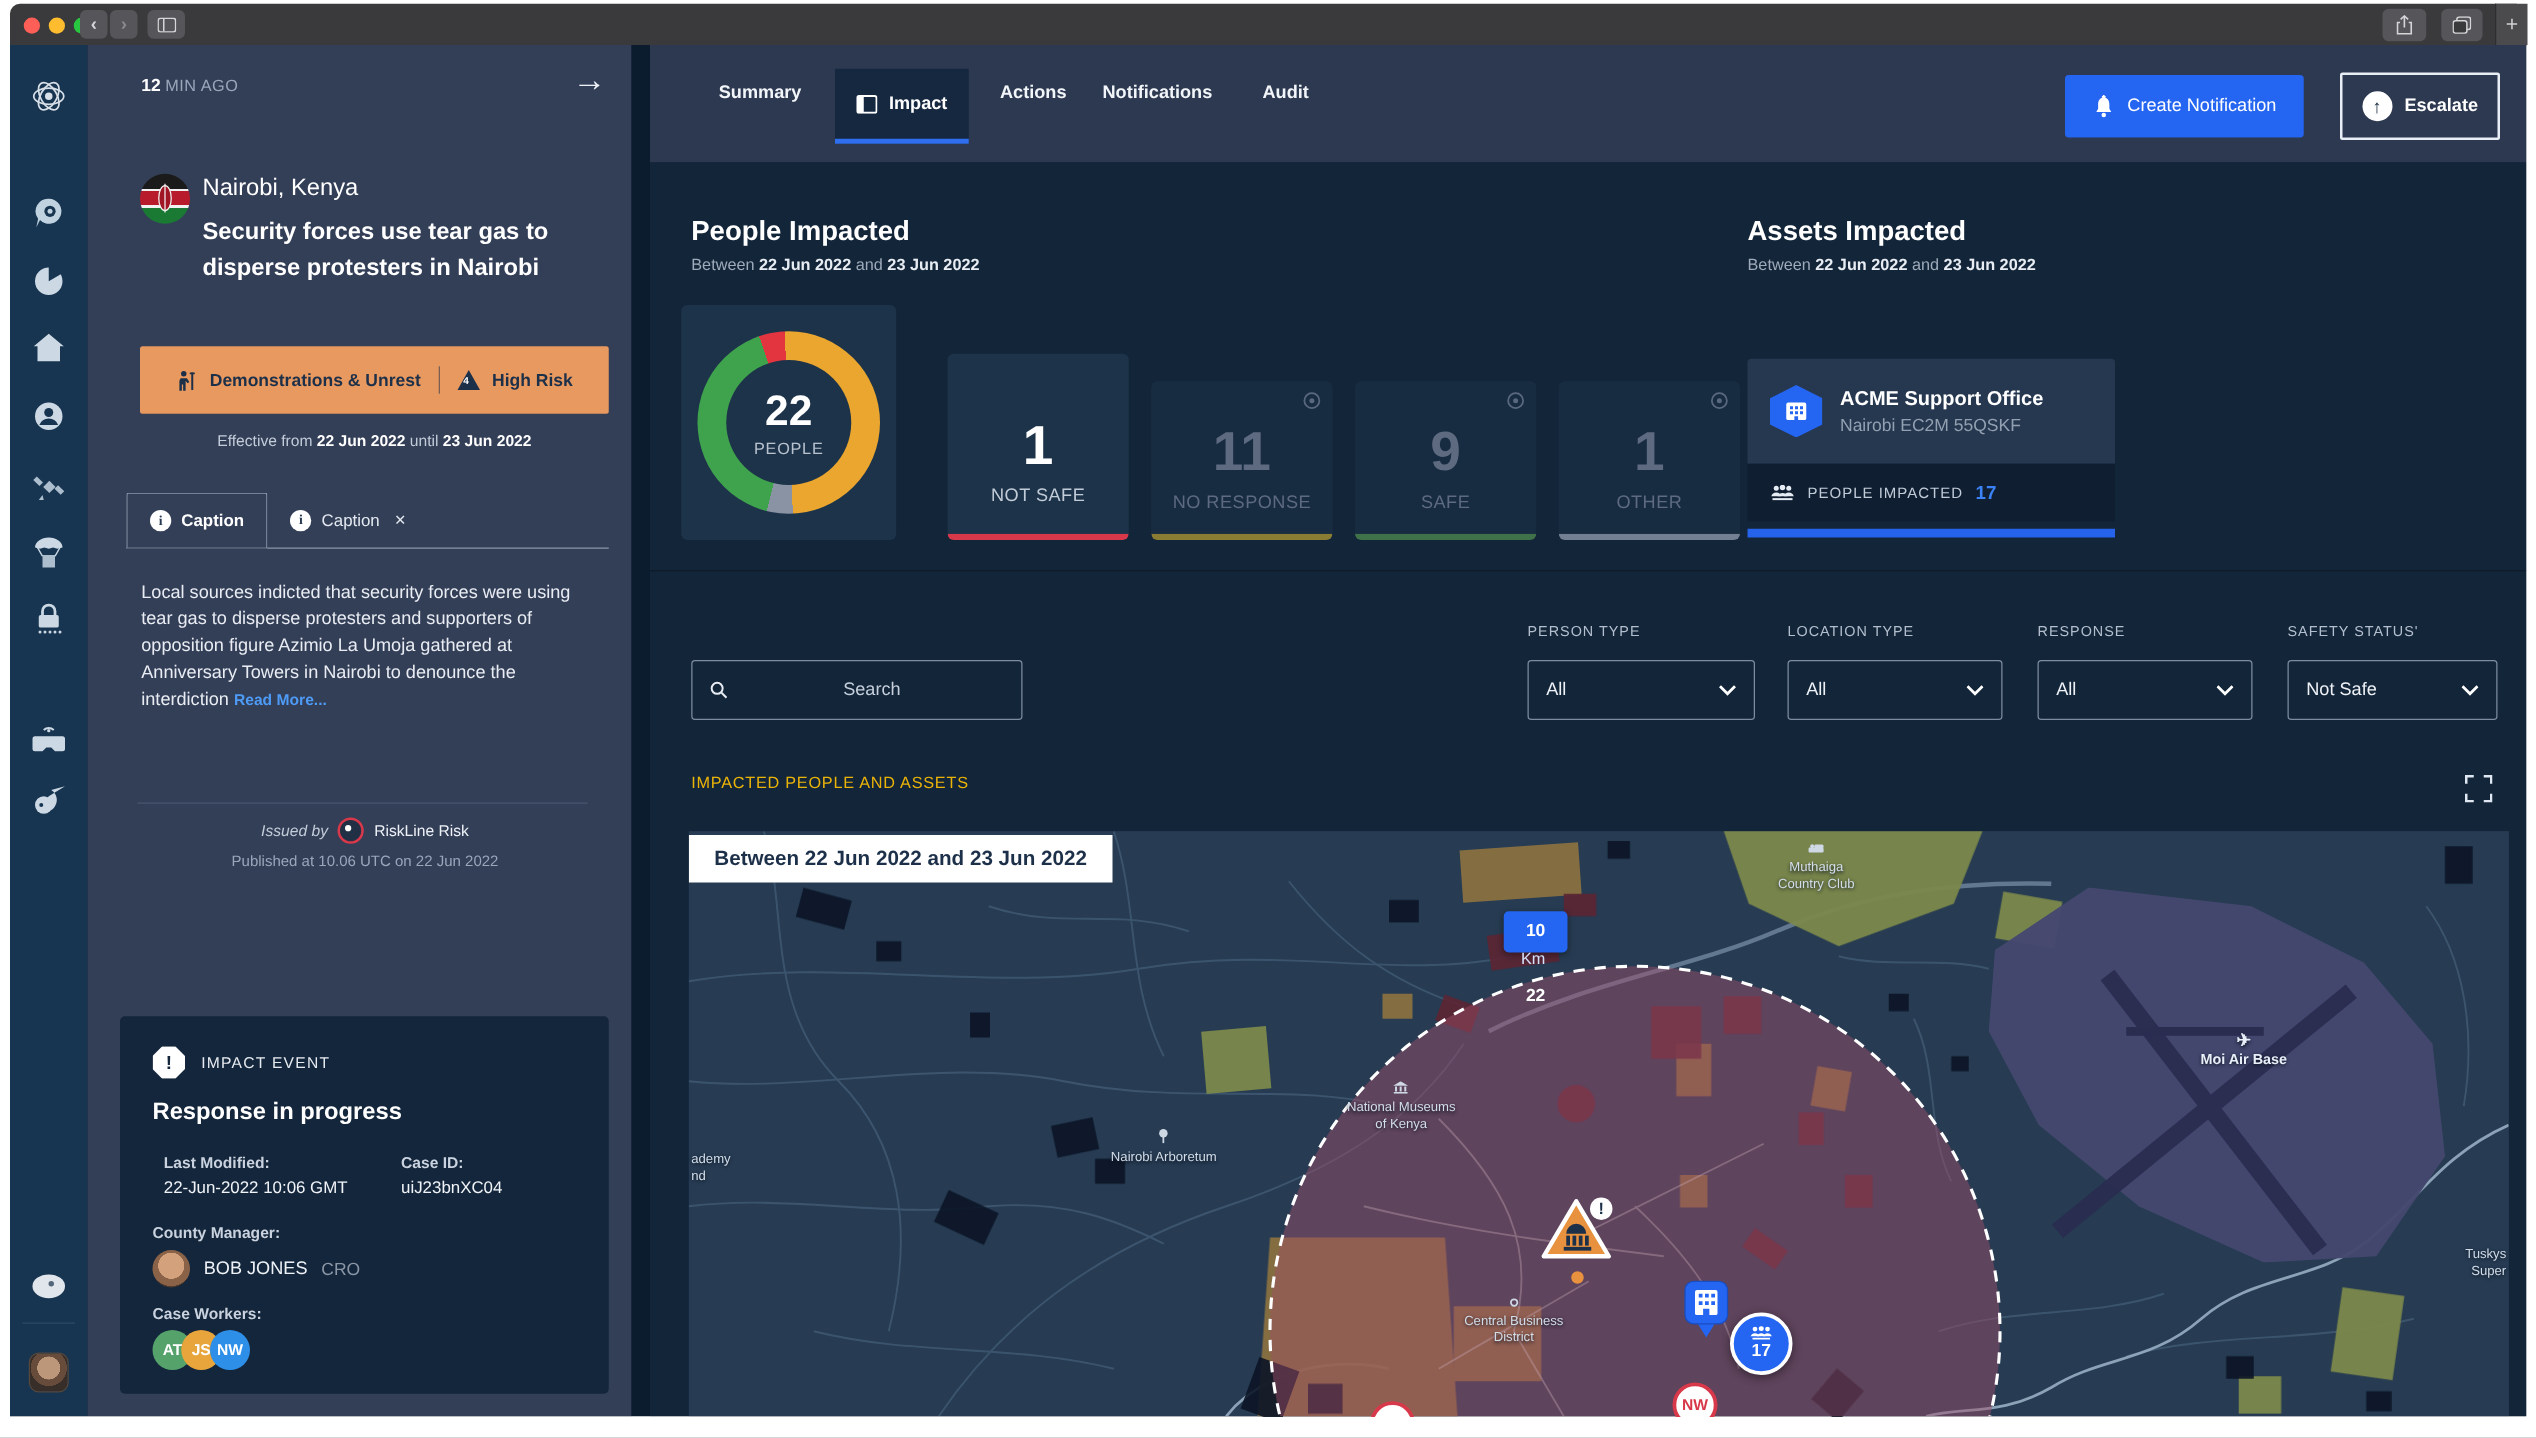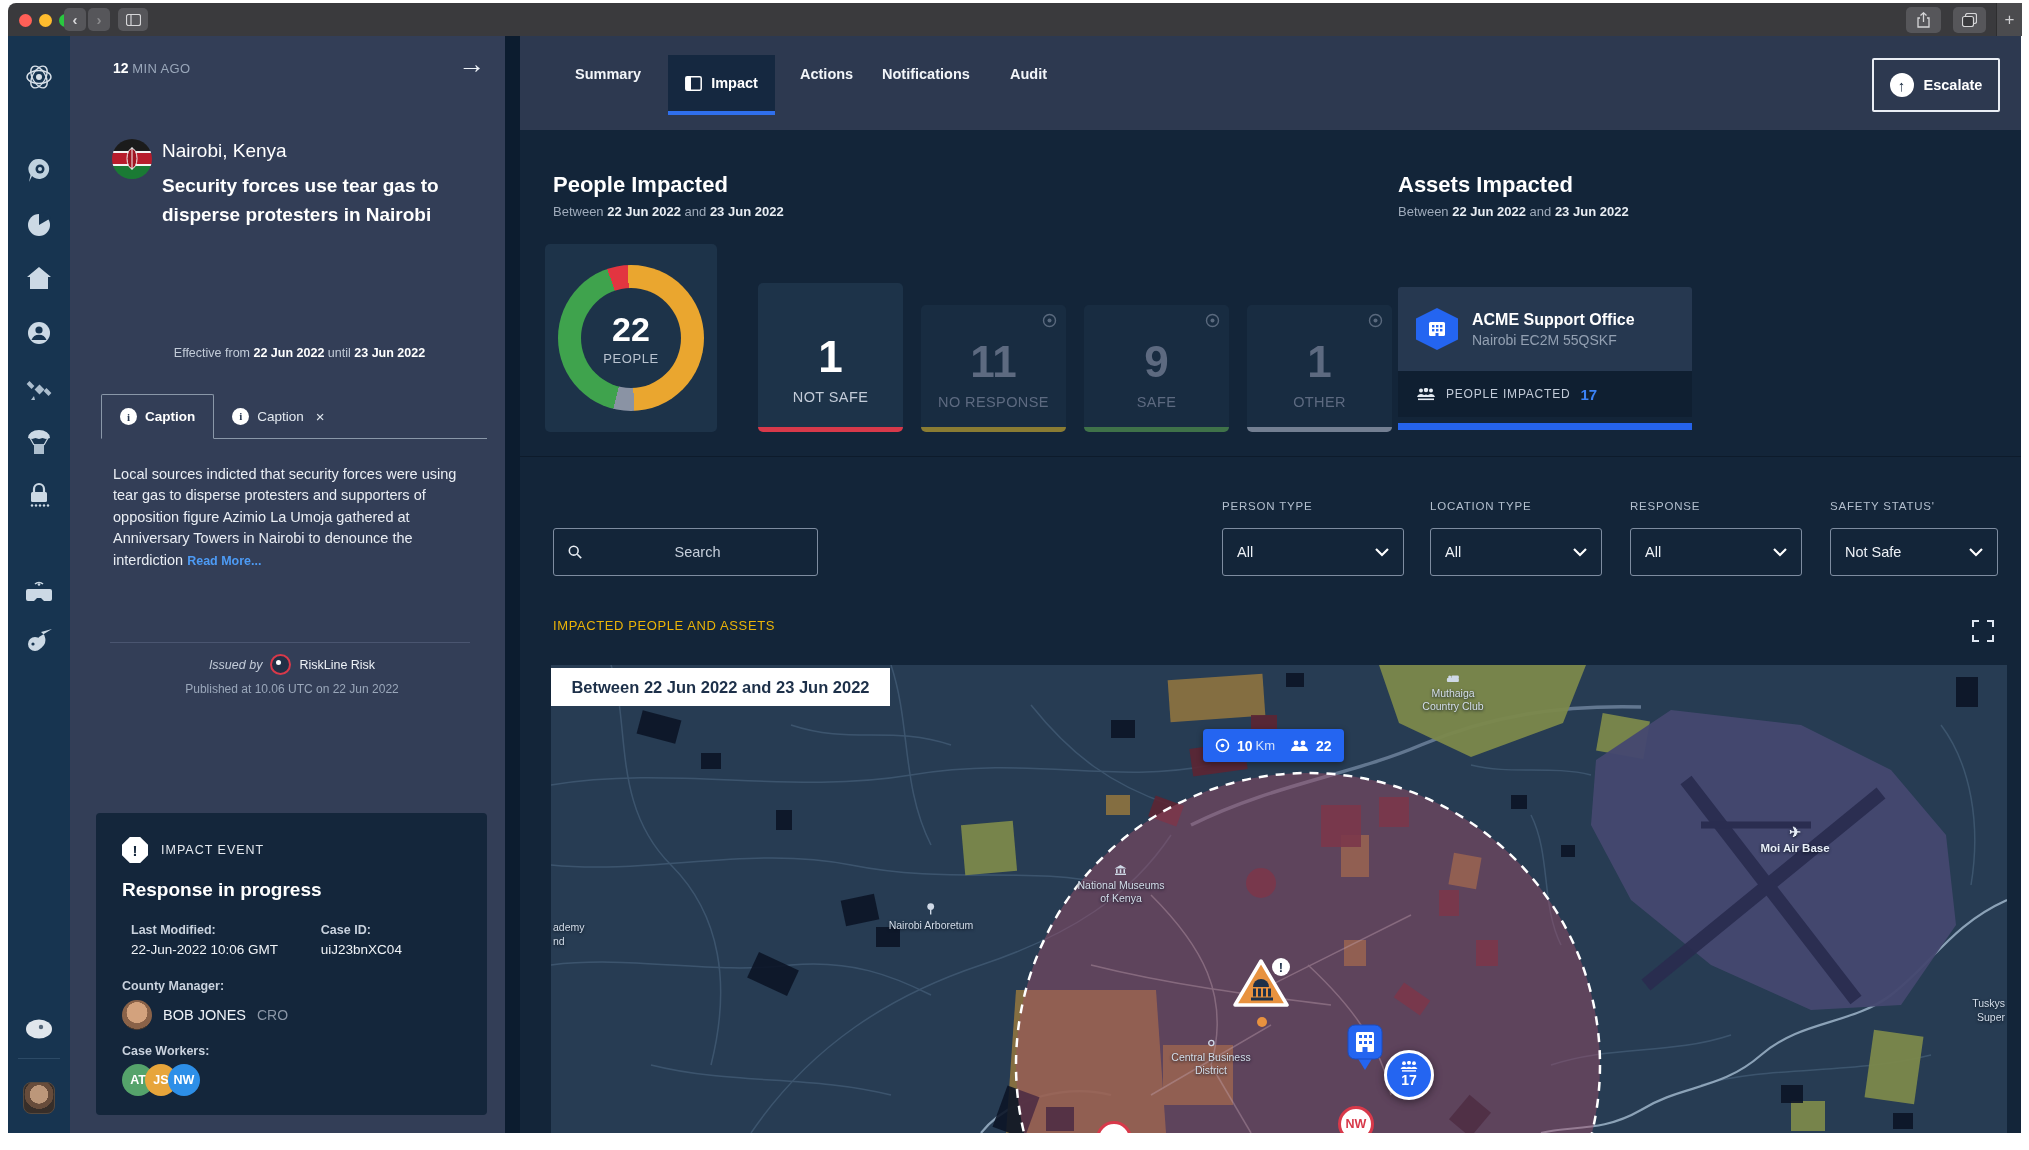--- a/index.html
+++ b/index.html
@@ -93,21 +93,21 @@
     font-family:"Liberation Sans",sans-serif;text-align:center;}
   .searchbox input::placeholder{color:#c6cfdb;}
 
   
   .map{position:absolute;left:31px;top:535px;width:1456px;height:468px;background:#273c53;overflow:hidden;}
   .map-banner{position:absolute;left:0;top:3px;width:339px;height:38px;background:#fff;color:#1d3049;
     font-size:16.5px;font-weight:700;display:flex;align-items:center;justify-content:center;z-index:6;}
   .map-label{position:absolute;transform:translateX(-50%);text-align:center;font-size:10.5px;color:#d3dde9;
     text-shadow:0 1px 3px rgba(8,18,32,.95);line-height:1.3;white-space:nowrap;z-index:4;}
   .pill{position:absolute;left:652px;top:64px;height:33px;background:#2465f1;border-radius:4px;z-index:6;
-    display:flex;align-items:center;gap:7px;padding:0 12px;color:#fff;box-shadow:0 2px 6px rgba(0,0,0,.4);}
+    display:flex;align-items:center;gap:7px;padding:0 12px;color:#fff;box-shadow:0 2px 6px rgba(0,0,0,.4);flex-direction:column;}
   .nw-marker{position:absolute;width:36px;height:36px;border-radius:50%;background:#fff;border:3px solid #d8394a;
     color:#d8394a;font-weight:700;font-size:12.5px;display:flex;align-items:center;justify-content:center;
     box-sizing:border-box;z-index:6;cursor:pointer;}
   .badge17{position:absolute;left:833px;top:385px;width:50px;height:50px;border-radius:50%;background:#2465f1;
     border:3px solid #fff;box-sizing:border-box;display:flex;flex-direction:column;align-items:center;justify-content:center;
     color:#fff;z-index:7;cursor:pointer;box-shadow:0 2px 8px rgba(0,0,0,.45);}
   .fs-icon{position:absolute;left:1452px;top:490px;cursor:pointer;}
 </style>
 </head>
 <body>
@@ -252,20 +252,36 @@
       <div class="abs" style="left:42px;top:103px;width:40px;height:40px;border-radius:50%;overflow:hidden;
         background:linear-gradient(to bottom,#1b1b1b 0 30%,#f2f2f2 30% 35%,#b81c2c 35% 63%,#f2f2f2 63% 68%,#1a7a34 68% 100%);">
         <svg width="40" height="40" viewBox="0 0 40 40" style="position:absolute;left:0;top:0;">
             <ellipse cx="20" cy="19.5" rx="5" ry="10" fill="#a01623" stroke="#f2f2f2" stroke-width="1"></ellipse>
             <line x1="20" y1="8" x2="20" y2="31" stroke="#f2f2f2" stroke-width="1"></line>
           </svg>
       </div>
       <div class="abs" style="left:92px;top:104px;font-size:19px;">Nairobi, Kenya</div>
       <div class="abs panel-title" style="left:92px;top:136px;width:315px;">Security forces use tear gas to disperse protesters in Nairobi</div>
 
+      <div class="badge">
+        <svg width="17" height="17" viewBox="0 0 17 17">
+            <g fill="#1d3049">
+              <circle cx="6" cy="3" r="2.2"></circle>
+              <path d="M3.5 6.5 h5 l2 3 -1.5 1 -1.5-2 v8 h-2 v-5 h-1 v5 h-2 v-8 Z"></path>
+              <rect x="12" y="2" width="1.6" height="14"></rect>
+              <rect x="10.8" y="2" width="4" height="1.4"></rect>
+            </g>
+          </svg>
+        <span>Demonstrations &amp; Unrest</span>
+        <div class="badge-sep"></div>
+        <div class="tri">
+            <span>4</span>
+          </div>
+        <span>High Risk</span>
+      </div>
 
       <div class="abs" style="left:42px;top:310px;width:375px;text-align:center;font-size:12.5px;color:#c3ccd9;">
         <span>Effective from</span>
         <b style="color:#fff;">22 Jun 2022</b>
         <span>until</span>
         <b style="color:#fff;">23 Jun 2022</b>
       </div>
 
       <div class="cap-tabs">
         <div class="cap-tab active">
@@ -341,20 +357,28 @@
         <div class="tab-active">
           <svg width="17" height="15" viewBox="0 0 17 15">
               <rect x="0.8" y="0.8" width="15.4" height="13.4" rx="1.5" fill="none" stroke="#fff" stroke-width="1.5"></rect>
               <rect x="0.8" y="0.8" width="5.2" height="13.4" fill="#fff"></rect>
             </svg>
           <span>Impact</span>
         </div>
         <div class="tab" style="left:280px;"><span>Actions</span></div>
         <div class="tab" style="left:362px;"><span>Notifications</span></div>
         <div class="tab" style="left:490px;"><span>Audit</span></div>
+        <div class="btn-blue">
+          <svg width="18" height="19" viewBox="0 0 18 19">
+              <path d="M9 2 C6 2 4.5 4.5 4.5 7.5 V11 L3 13.5 H15 L13.5 11 V7.5 C13.5 4.5 12 2 9 2 Z" fill="#fff"></path>
+              <circle cx="9" cy="16" r="1.8" fill="#fff"></circle>
+              <path d="M9 0 v3 M7.5 1.5 h3" stroke="#fff" stroke-width="1.4"></path>
+            </svg>
+          <span>Create Notification</span>
+        </div>
         <div class="btn-ghost">
           <div class="esc-circ">
               <span>↑</span>
             </div>
           <span>Escalate</span>
         </div>
       </div>
 
       <div class="content">
 

